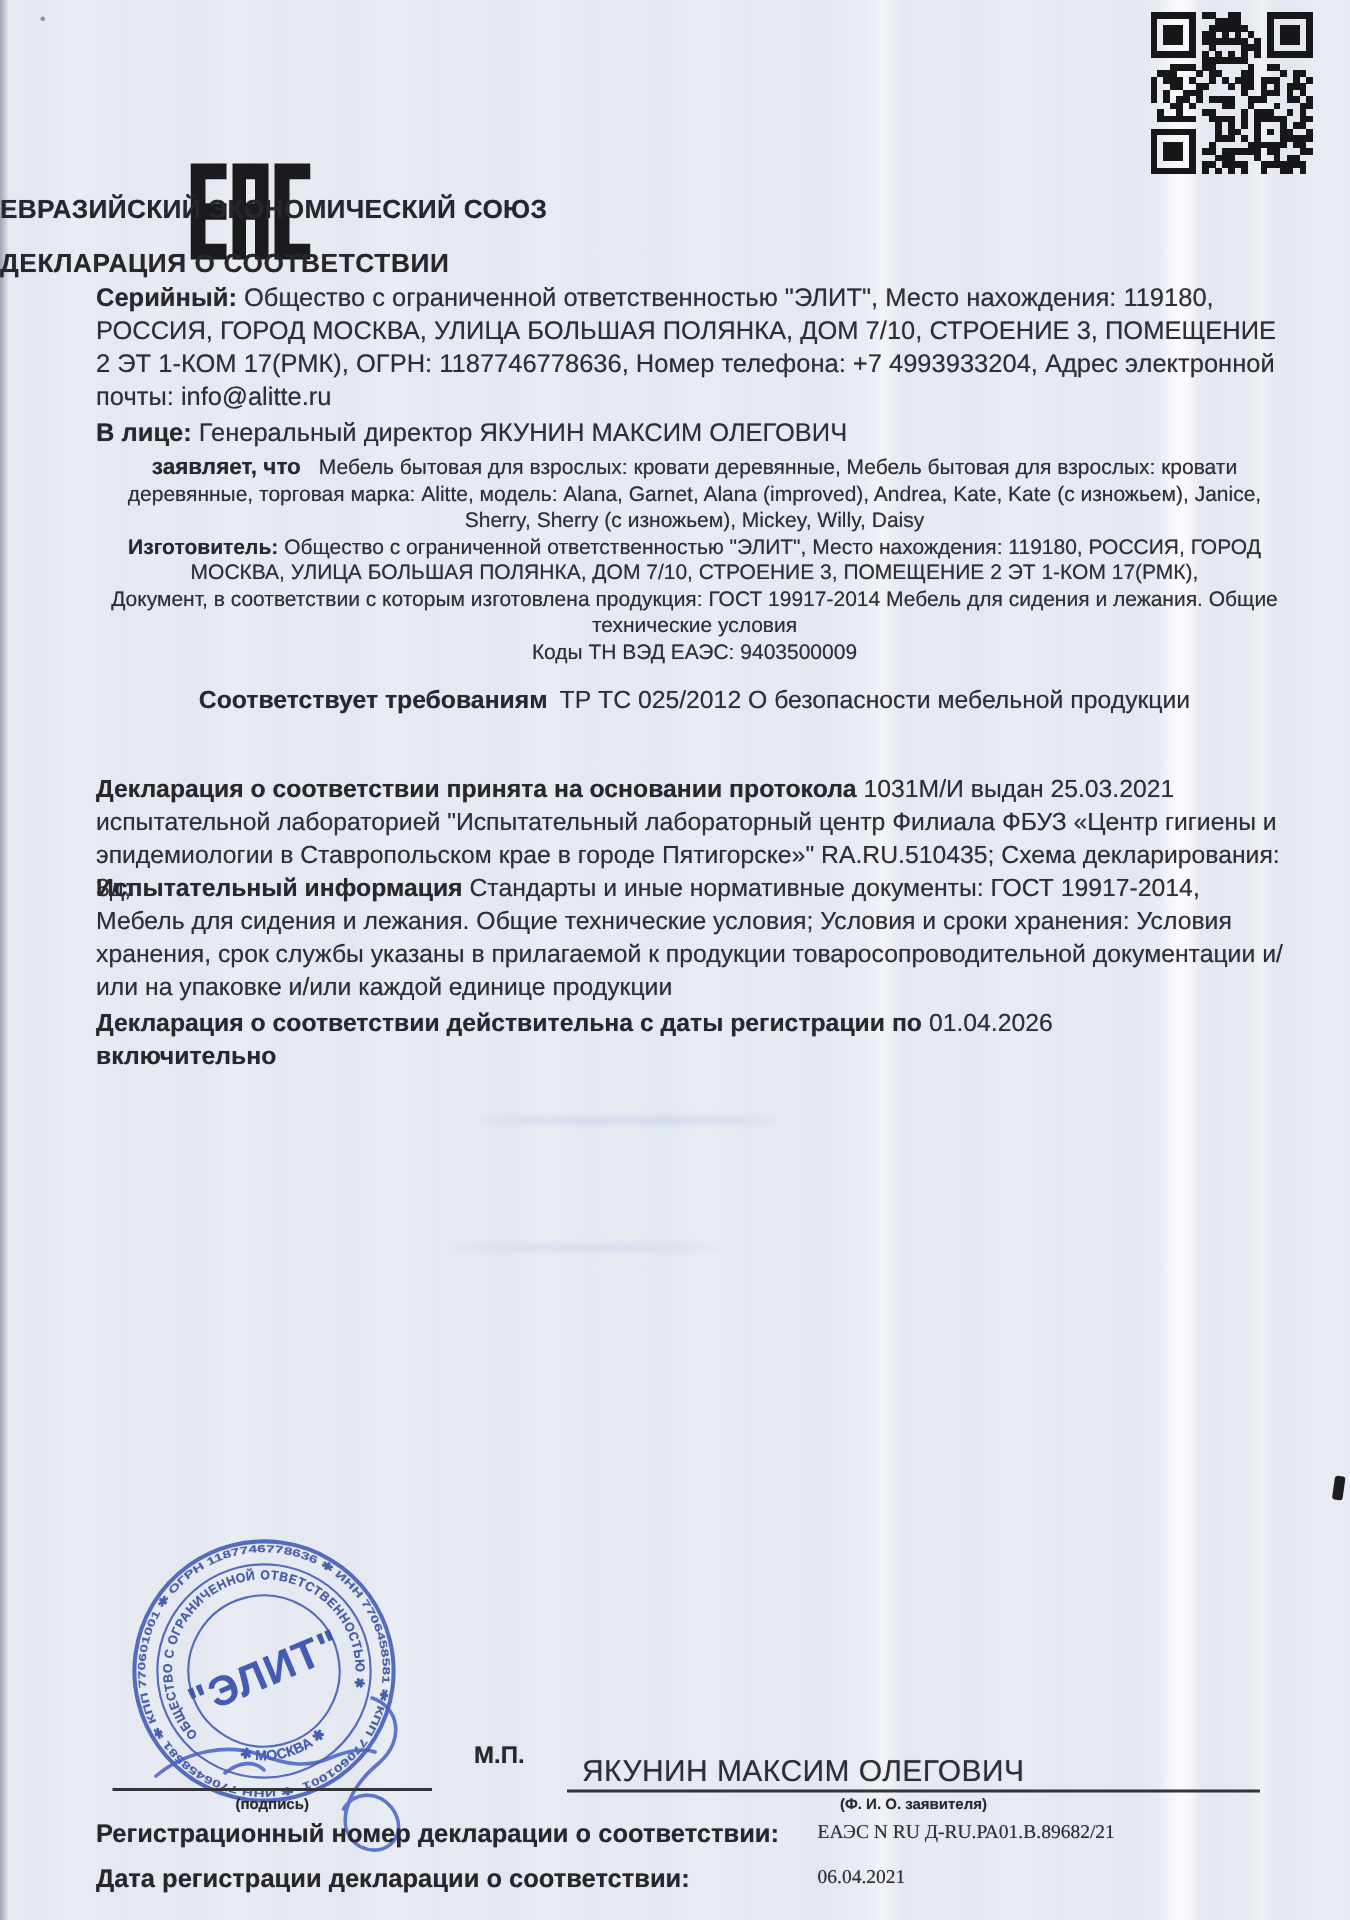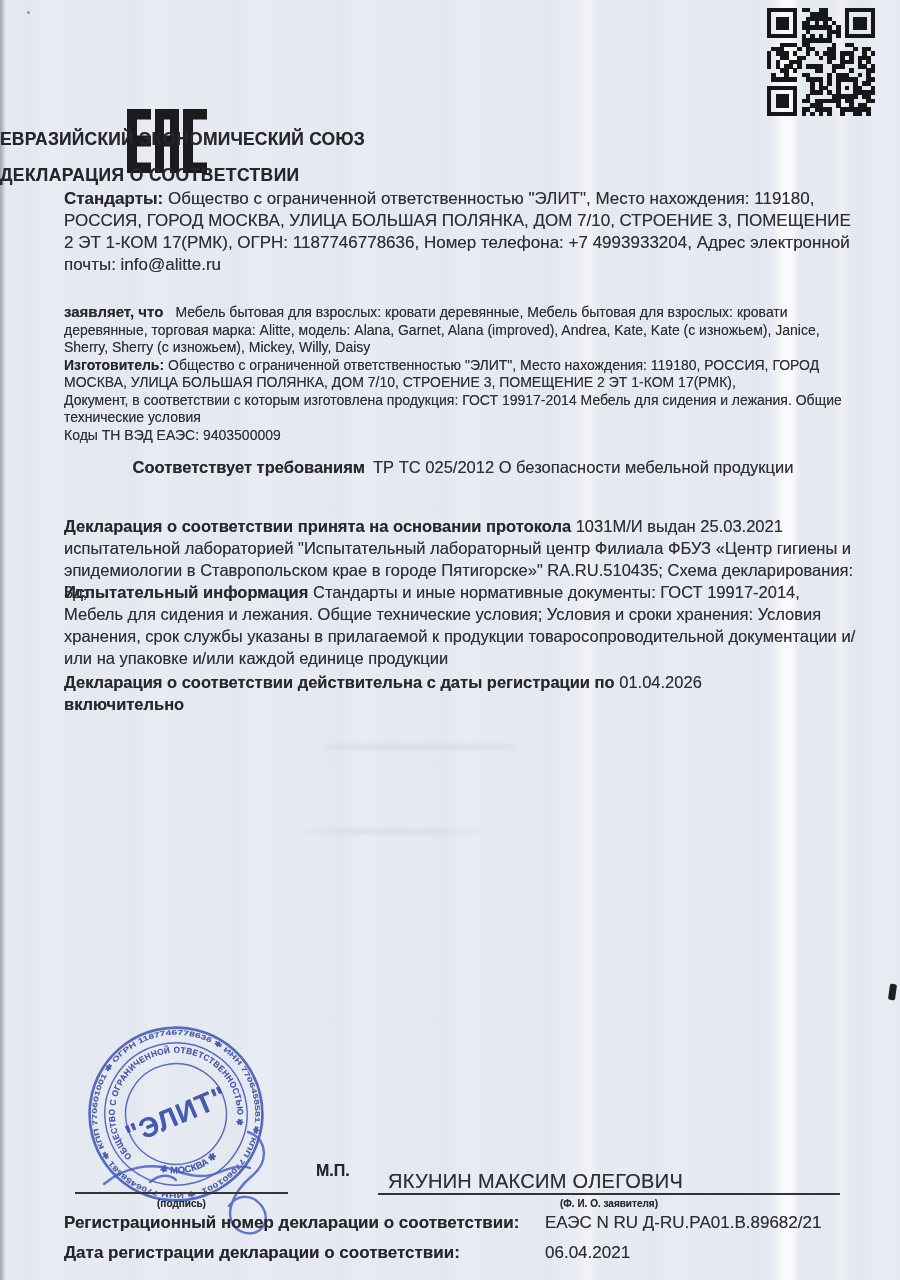--- a/index.html
+++ b/index.html
@@ -13,32 +13,32 @@
       linear-gradient(90deg, rgba(255,255,255,0) 833px, rgba(255,255,255,.4) 841px, rgba(255,255,255,0) 850px),
       repeating-linear-gradient(90deg, #e7eaf1 0px, #e3e7ef 26px, #e9ecf3 52px, #e4e8f0 81px, #e7eaf1 104px),
       #e6e9f0;
     text-shadow:0 0 .5px rgba(45,45,52,.55);
   }
   .abs{position:absolute;}
   .title{left:0;right:0;font-weight:bold;font-size:17.5px;color:#26262b;letter-spacing:.2px;}
   .col{left:64px;width:798px;}
   .blkA{font-size:17px;line-height:22px;}
   .blkA p{margin:0 0 2px 0;}
-  .blkB{font-size:14px;line-height:17.5px;}
+  .blkB{font-size:14px;line-height:17.5px;text-align:center;}
   .blkB p{margin:0;}
   .blkC{font-size:16.5px;line-height:22px;text-align:center;}
   .blkD{font-size:16.5px;line-height:22px;}
   .lbl{font-weight:bold;color:#27272c;}
   .lbl-lg{font-weight:bold;font-size:15px;color:#27272c;}
   .gap12{margin-left:12px;}
   .gap8{margin-left:8px;}
   .sigline{height:2px;background:#33333a;}
   .caption{font-weight:bold;font-size:10px;text-align:center;color:#2a2a2f;}
   .regrow-label{font-weight:bold;font-size:17px;color:#26262b;}
-  .regrow-value{font-size:17px;}
+  .regrow-value{font-size:13px;font-family:Liberation Serif, serif;}
   .mp{font-weight:bold;font-size:16px;color:#26262b;}
   .fio-name{font-size:20px;letter-spacing:.3px;}
   .smudge{position:absolute;background:#9db2df;opacity:.22;filter:blur(2px);border-radius:50%;}
   .speck{position:absolute;background:#1d1d22;border-radius:2px;}
   .speck-sm{position:absolute;background:#8a8f98;width:3px;height:3px;border-radius:50%;}
   svg text{font-family:"Liberation Sans",sans-serif;}
 </style>
 </head>
 <body>
 
@@ -377,21 +377,22 @@
   <svg class="abs" style="left:127px;top:108px;" width="80" height="66" viewBox="0 0 80 64">
     <path fill="#1b1b1e" d="M0 0 H24 V10.5 H10 V26.5 H24 V37.5 H10 V53.5 H24 V64 H0 Z"></path>
     <path fill="#1b1b1e" fill-rule="evenodd" d="M28 0 H52 V64 H43 V37.5 H37 V64 H28 Z M37 10.5 H43 V26.5 H37 Z"></path>
     <path fill="#1b1b1e" d="M56 0 H80 V10.5 H66 V53.5 H80 V64 H56 Z"></path>
   </svg>
 
   <div class="abs title" style="top:129px;">ЕВРАЗИЙСКИЙ ЭКОНОМИЧЕСКИЙ СОЮЗ</div>
   <div class="abs title" style="top:165px;letter-spacing:.4px;">ДЕКЛАРАЦИЯ О СООТВЕТСТВИИ</div>
 
   <div class="abs col blkA" style="top:188px;">
-    <p><span class="lbl">Стандарты:</span> <span>Общество с ограниченной ответственностью "ЭЛИТ", Место нахождения: 119180, РОССИЯ, ГОРОД МОСКВА, УЛИЦА БОЛЬШАЯ ПОЛЯНКА, ДОМ 7/10, СТРОЕНИЕ 3, ПОМЕЩЕНИЕ 2 ЭТ 1-КОМ 17(РМК), ОГРН: 1187746778636, Номер телефона: +7 4993933204, Адрес электронной почты: info@alitte.ru</span></p>
+    <p><span class="lbl">Серийный:</span> <span>Общество с ограниченной ответственностью "ЭЛИТ", Место нахождения: 119180, РОССИЯ, ГОРОД МОСКВА, УЛИЦА БОЛЬШАЯ ПОЛЯНКА, ДОМ 7/10, СТРОЕНИЕ 3, ПОМЕЩЕНИЕ 2 ЭТ 1-КОМ 17(РМК), ОГРН: 1187746778636, Номер телефона: +7 4993933204, Адрес электронной почты: info@alitte.ru</span></p>
+    <p><span class="lbl">В лице:</span> <span>Генеральный директор ЯКУНИН МАКСИМ ОЛЕГОВИЧ</span></p>
   </div>
 
   <div class="abs col blkB" style="top:303px;">
     <p><span class="lbl-lg">заявляет, что</span><span class="gap12">Мебель бытовая для взрослых: кровати деревянные, Мебель бытовая для взрослых: кровати деревянные, торговая марка: Alitte, модель: Alana, Garnet, Alana (improved),  Andrea, Kate, Kate (с изножьем), Janice, Sherry, Sherry (с изножьем), Mickey, Willy, Daisy</span></p>
     <p><span class="lbl">Изготовитель:</span> <span>Общество с ограниченной ответственностью "ЭЛИТ", Место нахождения: 119180, РОССИЯ, ГОРОД МОСКВА, УЛИЦА БОЛЬШАЯ ПОЛЯНКА, ДОМ 7/10, СТРОЕНИЕ 3, ПОМЕЩЕНИЕ 2 ЭТ 1-КОМ 17(РМК),</span></p>
     <p>Документ, в соответствии с которым изготовлена продукция: ГОСТ 19917-2014 Мебель для сидения и лежания. Общие технические условия</p>
     <p>Коды ТН ВЭД ЕАЭС: 9403500009</p>
   </div>
 
   <div class="abs col blkC" style="top:456px;">

